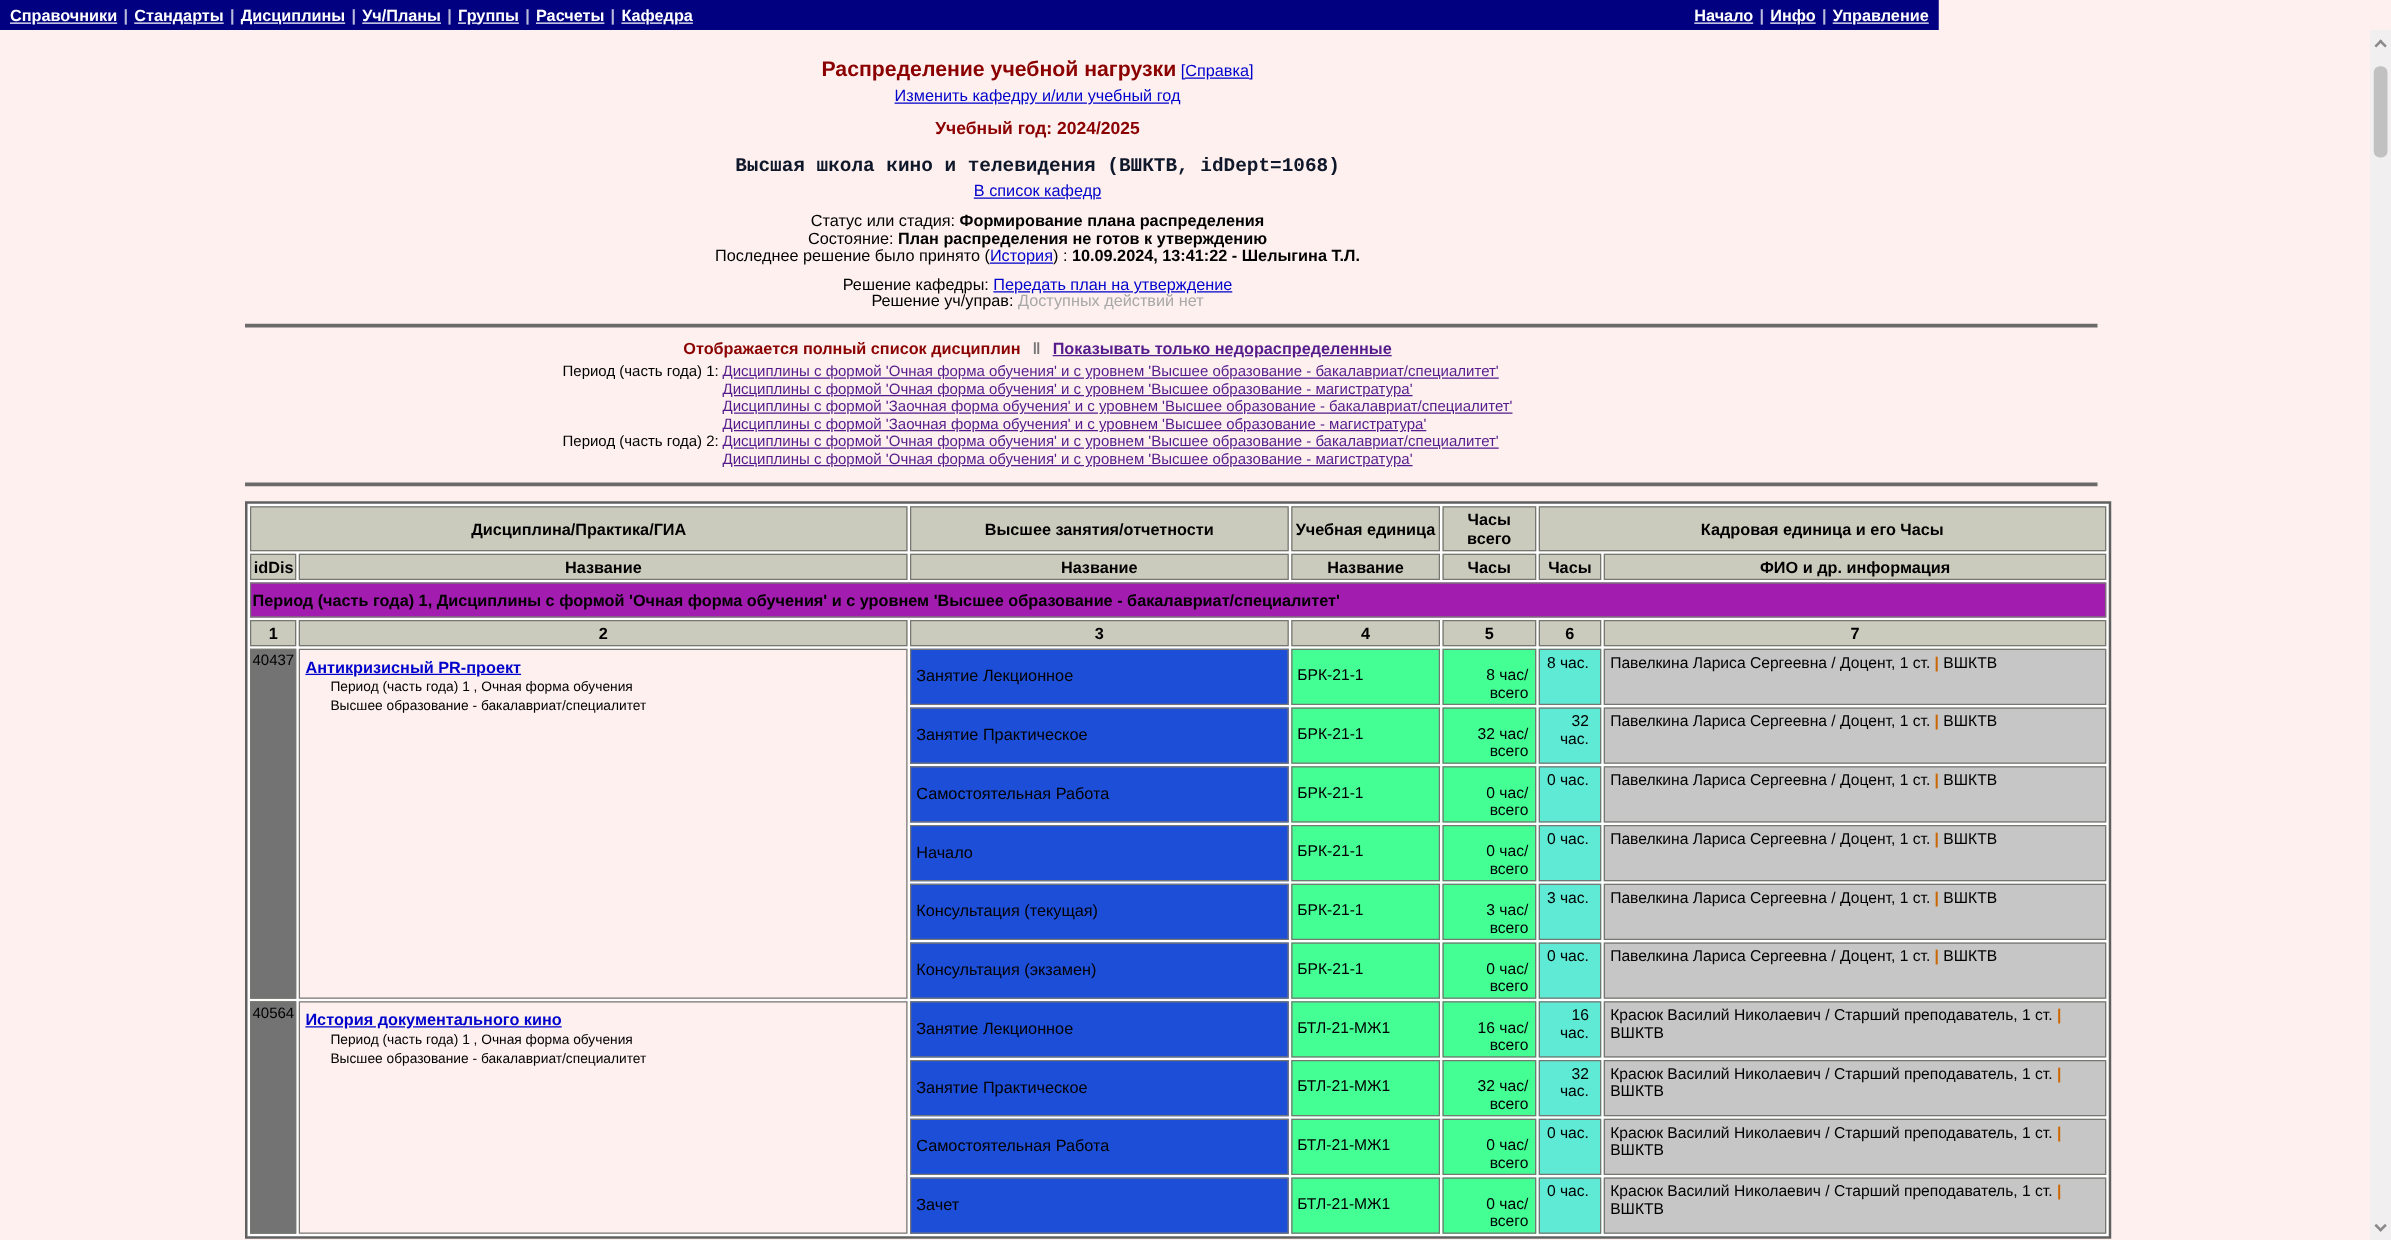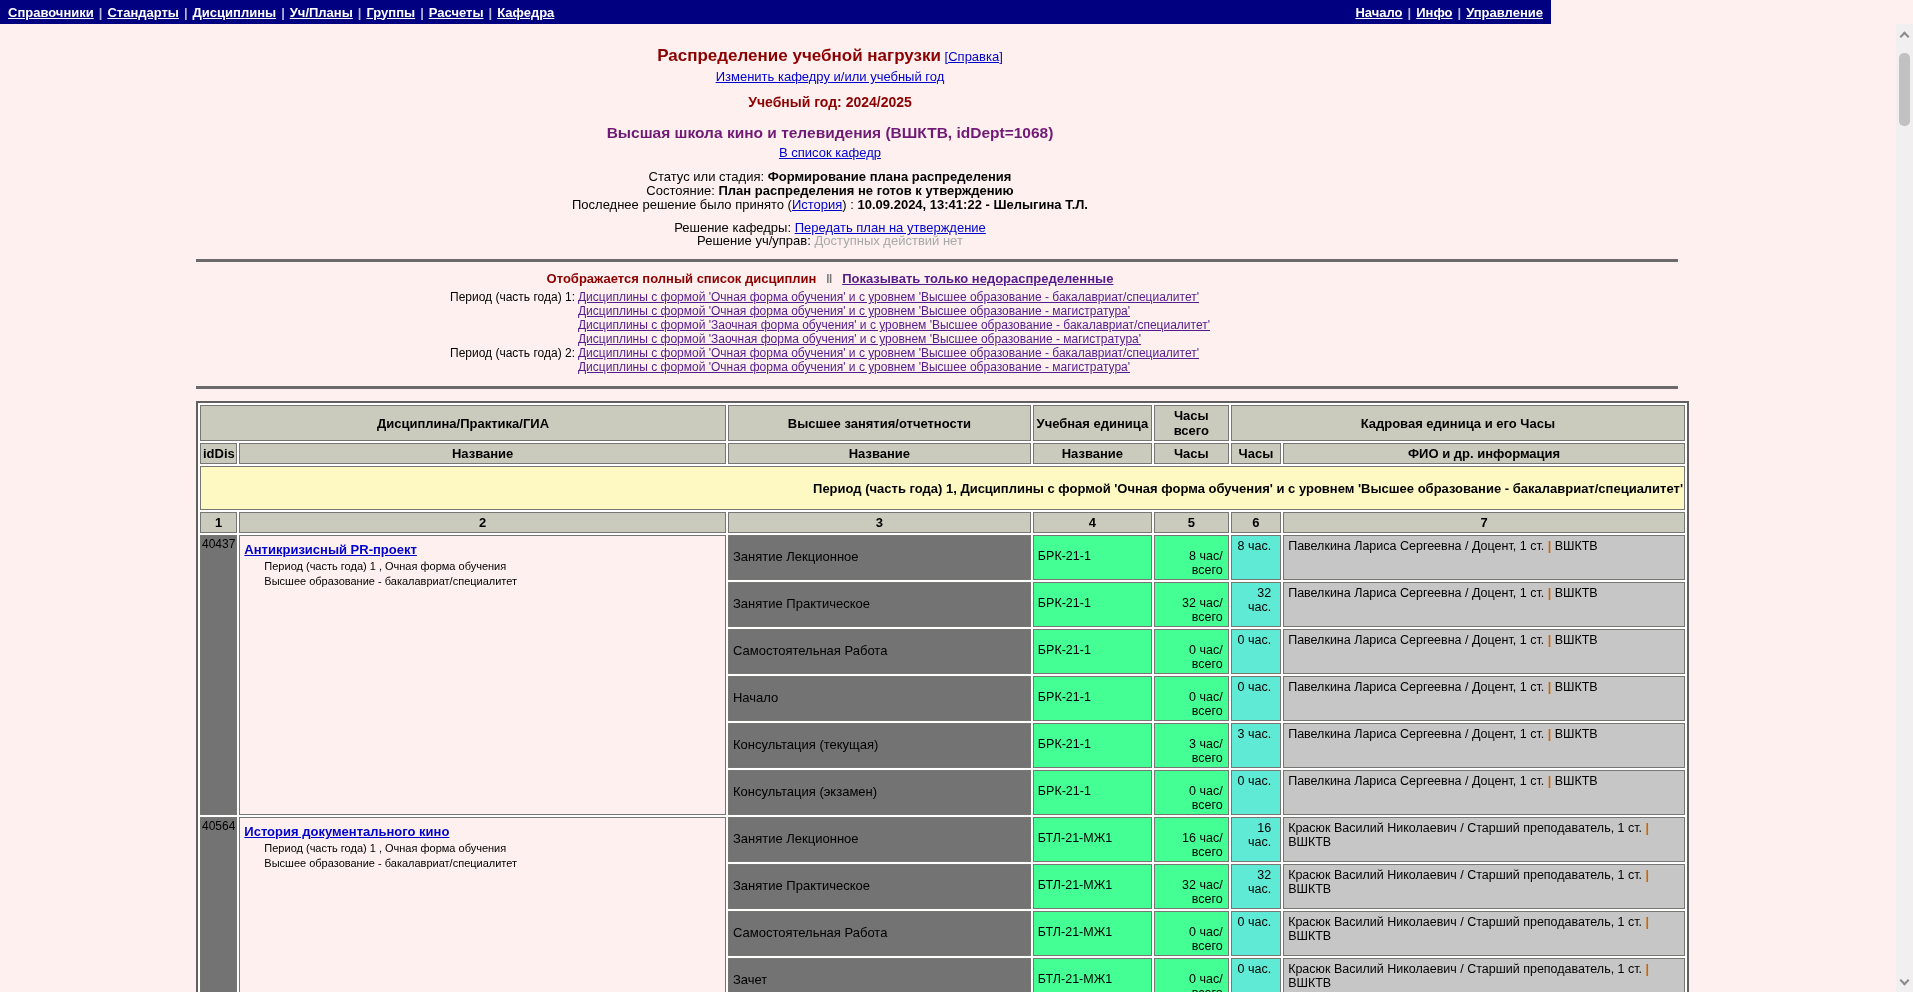--- a/index.html
+++ b/index.html
@@ -19,21 +19,21 @@
   .nav-sep { color:#B9B9D8; font-weight:bold; margin:0 5px; }
   
   .page { position:absolute; top:24px; left:0; width:1896px; height:968px; }
   .center-zone { width:1660px; text-align:center; }
   a { color:#0000CC; text-decoration:underline; cursor:pointer; }
   .title-line { margin-top:22px; }
   .title { color:#8B0000; font-weight:bold; font-size:17px; }
   .help-link { font-size:13px; }
   .line { margin-top:3px; font-size:13px; }
   .year { margin-top:10px; color:#8B0000; font-weight:bold; font-size:14px; }
-  .dept { margin-top:14px; color:#701a75; font-weight:bold; font-size:15.5px; }
+  .dept { margin-top:14px; color:#0f172a; font-weight:bold; font-size:15.5px;font-family:Liberation Mono, monospace; }
   .status-block { margin-top:10px; }
   .status-block div { line-height:14px; font-size:13px; }
   .decision-block { margin-top:9px; }
   .decision-block div { line-height:13px; font-size:13px; }
   .gray { color:#A8A8A8; }
   b { font-weight:bold; }
   .rule { margin:12px 0 0 196px; width:1482px; height:3px; background:#6A6A6A; }
   .filter-line { margin-top:9px; font-size:13px; }
   .full-list { color:#8B0000; font-weight:bold; }
   .fsep { color:#777777; font-weight:bold; margin:0 6px; }
@@ -45,26 +45,26 @@
   .period-link { display:block; color:#551A8B; white-space:nowrap; }
   
   .grid {
     margin:12px 0 0 196px; width:1493px; table-layout:fixed;
     border-collapse:separate; border-spacing:2px;
     background:#FFFFFF; border:2px solid #606060;
   }
   .grid td, .grid th { border:1px solid #767672; overflow:hidden; }
   .hdr { background:#CBCBBD; font-weight:bold; text-align:center; font-size:13px; padding:2px; }
   .num-cell { height:15px; }
-  .section-cell { background:#fef9c3; font-weight:bold; text-align:right; font-size:13px; height:44px; vertical-align:middle; }
+  .section-cell { background:#a21caf; font-weight:bold; text-align:left; font-size:13px; height:28px; vertical-align:middle; }
   .id-cell { background:#737373; vertical-align:top; font-size:12px; padding:1px 1px; text-align:left; }
   .disc-cell { background:#FDF0EE; vertical-align:top; padding:6px 4px 2px 4px; text-align:left; }
   .disc-link { font-weight:bold; font-size:13px; color:#0000CC; }
   .disc-detail { font-size:11px; margin:3px 0 0 20px; color:#000; }
-  .form-cell { background:#737373; vertical-align:top; padding:13px 4px 2px; font-size:13px; text-align:left; }
+  .form-cell { background:#1d4ed8; vertical-align:top; padding:13px 4px 2px; font-size:13px; text-align:left; }
   .unit-cell { vertical-align:top; padding:13px 4px 2px; font-size:12.5px; text-align:left; }
   .total-cell { vertical-align:top; padding:13px 5px 2px; font-size:12.5px; text-align:right; }
   .green { background:#44FF94; }
   .hours-cell { background:#5eead4; vertical-align:top; text-align:right; padding:3px 9px 2px 2px; font-size:12.5px; }
   .staff-cell { background:#C6C6C6; vertical-align:top; text-align:left; padding:3px 4px; font-size:12.5px; }
   .org-pipe { color:#CC6600; font-weight:bold; }
   tr.unit-row td { height:25px; }
   
   .scrollbar { position:absolute; top:24px; right:0; width:17px; height:968px; background:#F1EFEF; }
   .sb-btn { position:absolute; width:17px; height:16px; display:flex; align-items:center; justify-content:center; }

